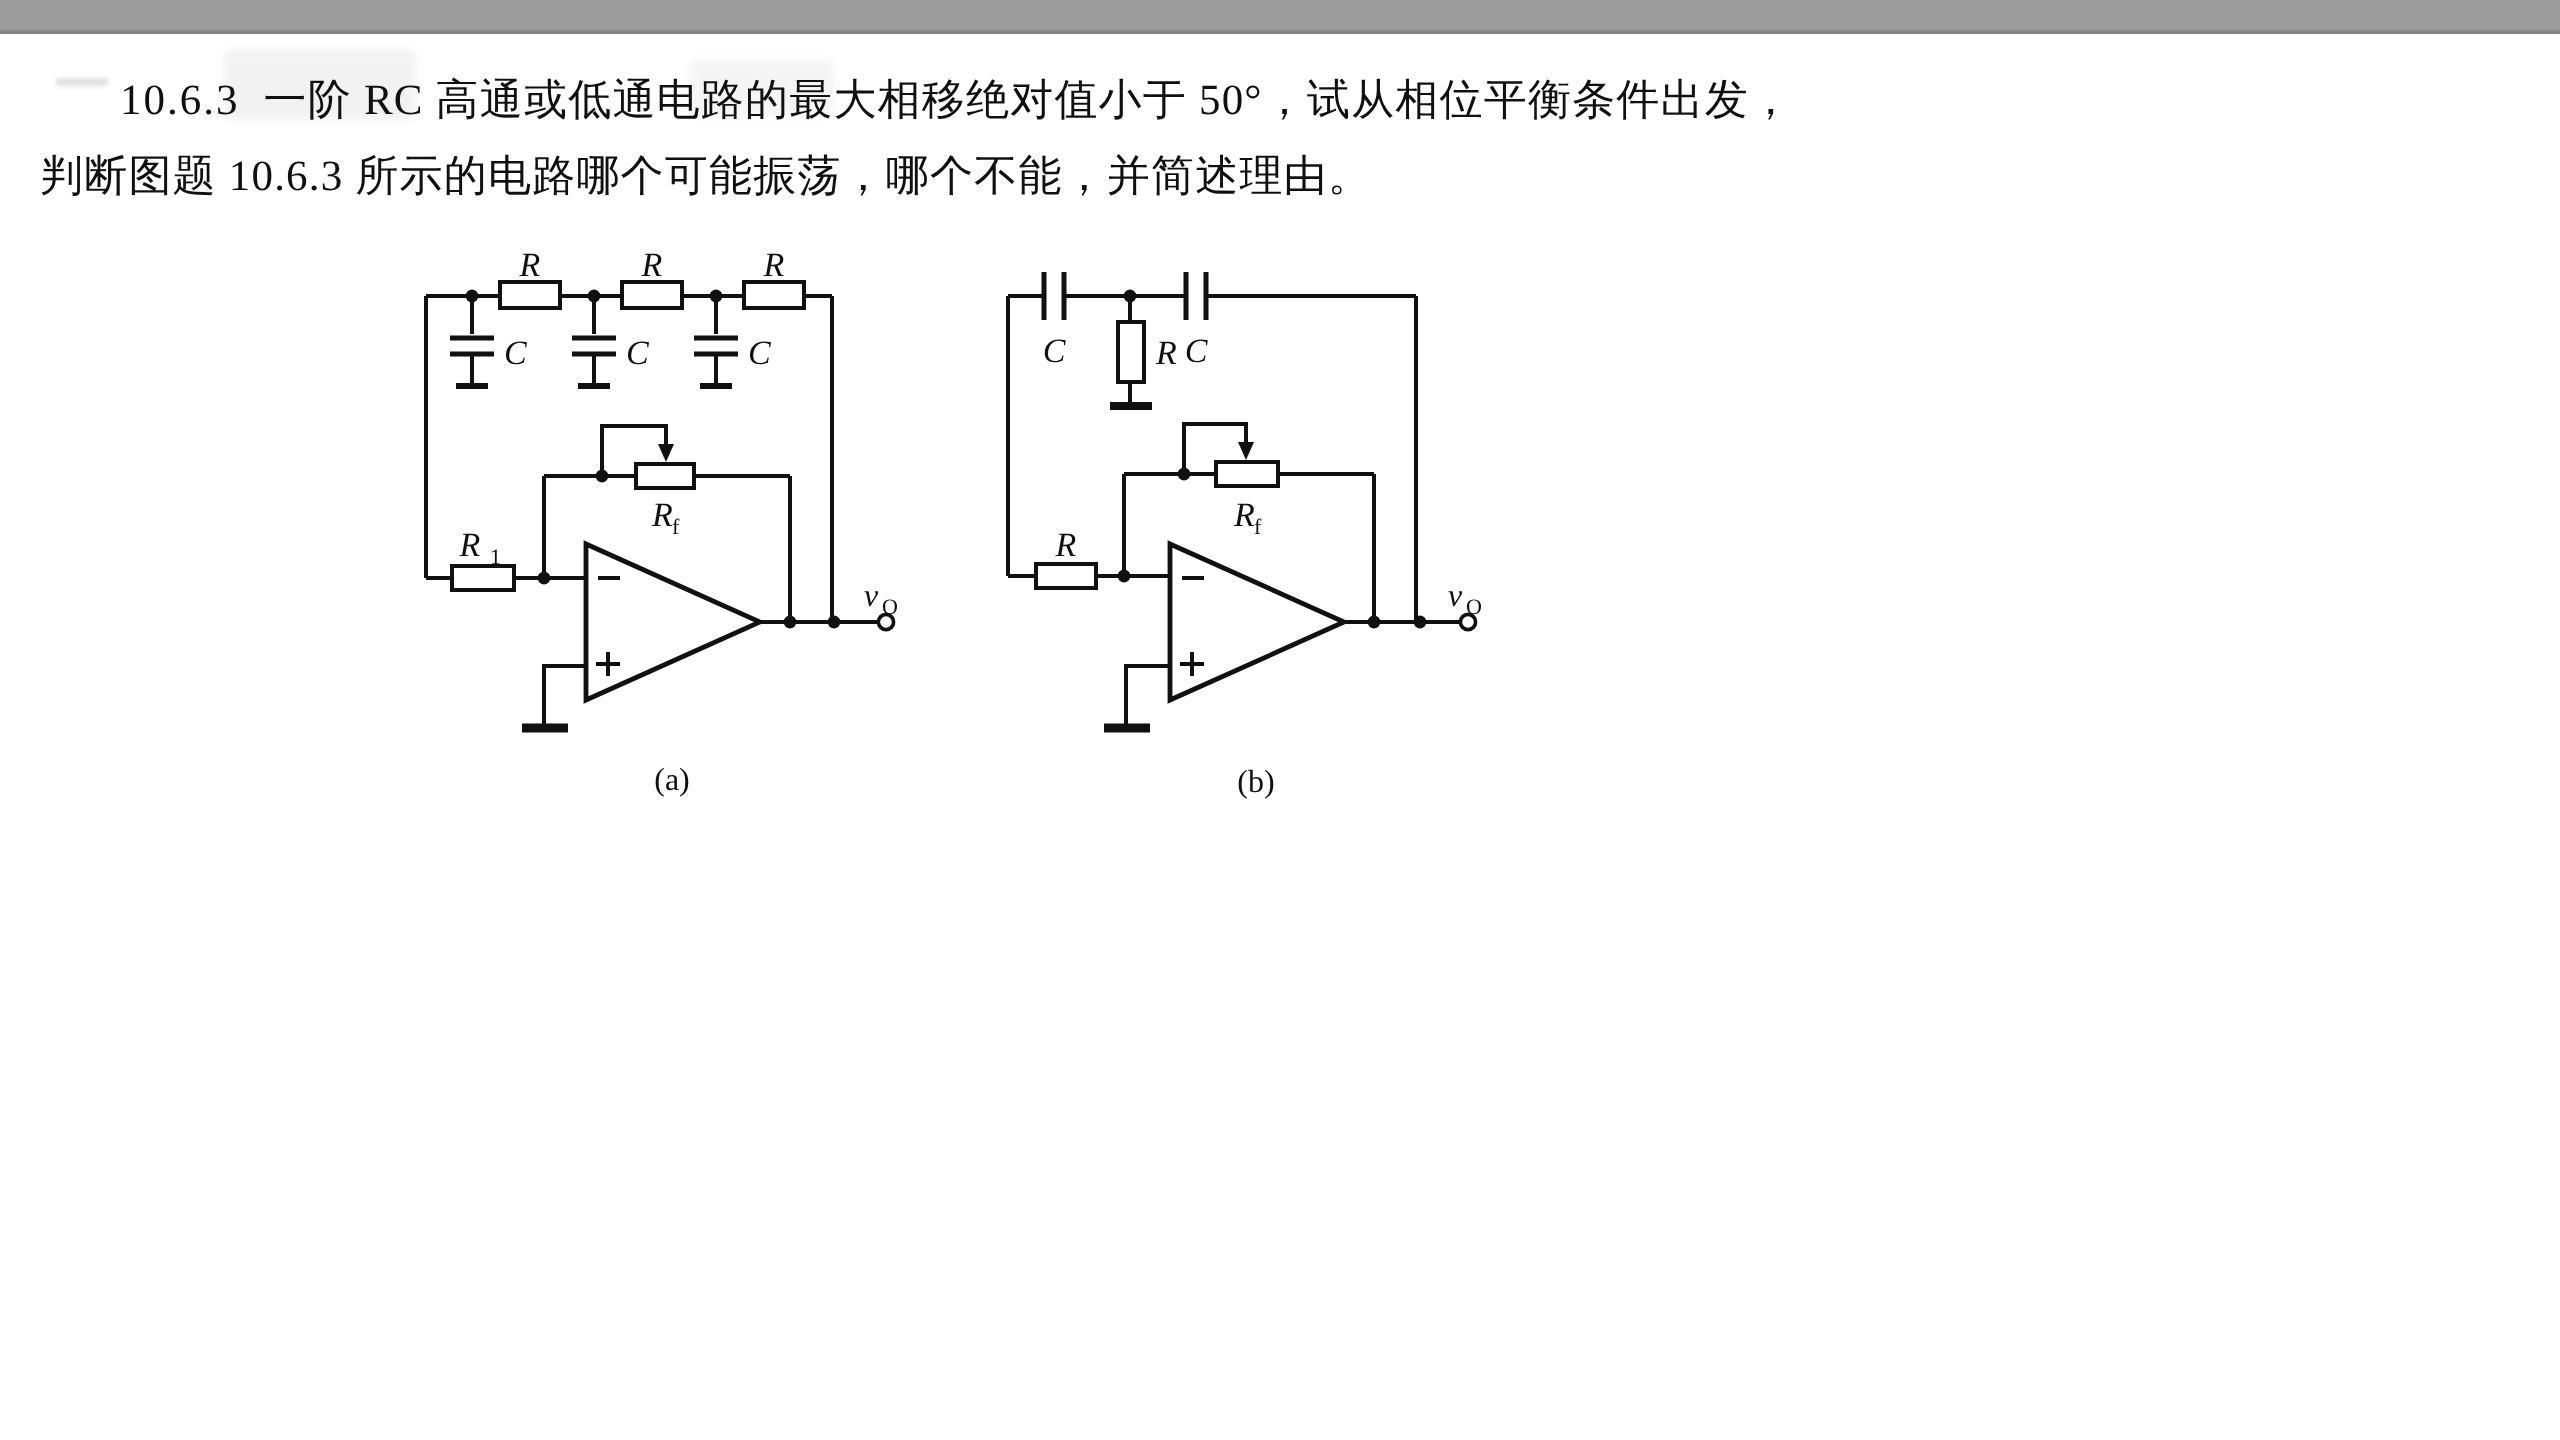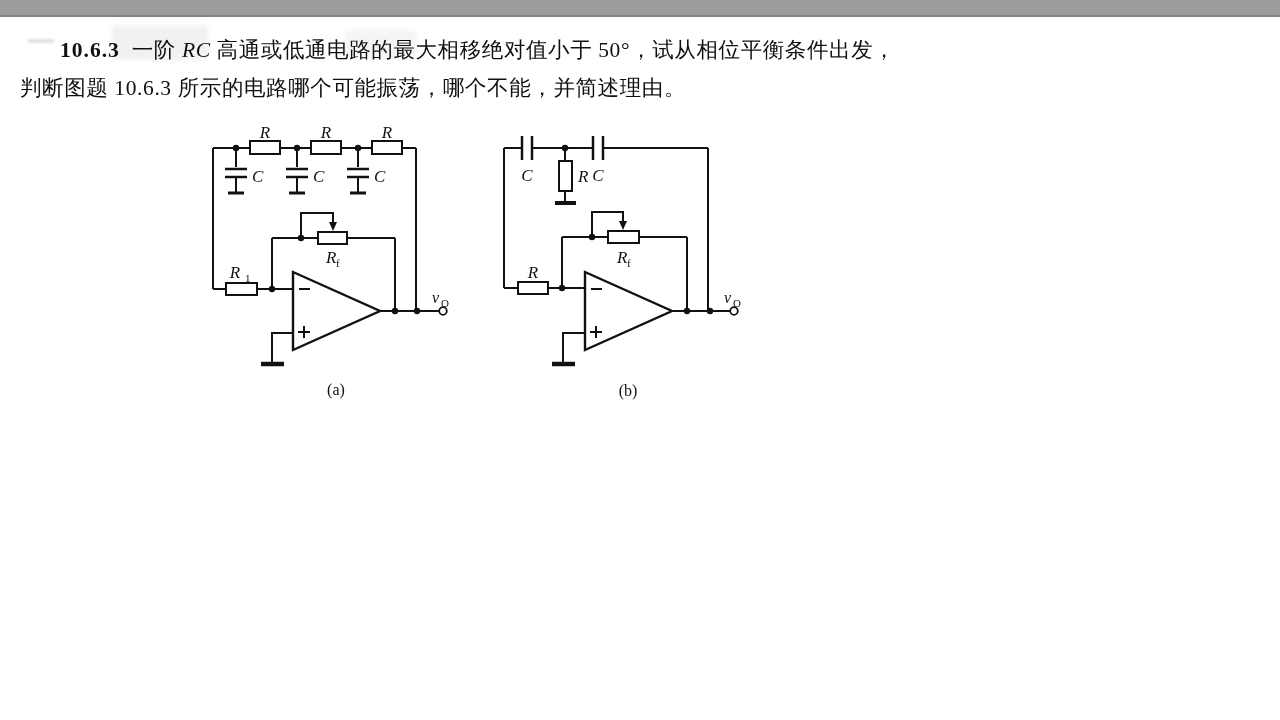--- a/index.html
+++ b/index.html
@@ -19,22 +19,22 @@
   }
   .text-line{
     position:absolute;
     font-size:21.5px;
     letter-spacing:0.6px;
     white-space:nowrap;
     color:#101010;
   }
   .line1{left:60px;top:35px;}
   .line2{left:20px;top:73px;}
-  .prob-num{font-weight:bold;margin-right:12px;letter-spacing:1px;}
-  .ital{font-style:italic;}
+  .prob-num{font-weight:normal;margin-right:12px;letter-spacing:1px;}
+  .ital{}
   .ghost{
     position:absolute;
     background:#d9d9d9;
     opacity:0.55;
     filter:blur(2px);
     border-radius:4px;
     pointer-events:none;
   }
   .ghost-dash{left:28px;top:39px;width:26px;height:4px;filter:blur(1px);opacity:.8;border-radius:1px;}
   .ghost-1{left:112px;top:25px;width:96px;height:35px;opacity:.35;}

